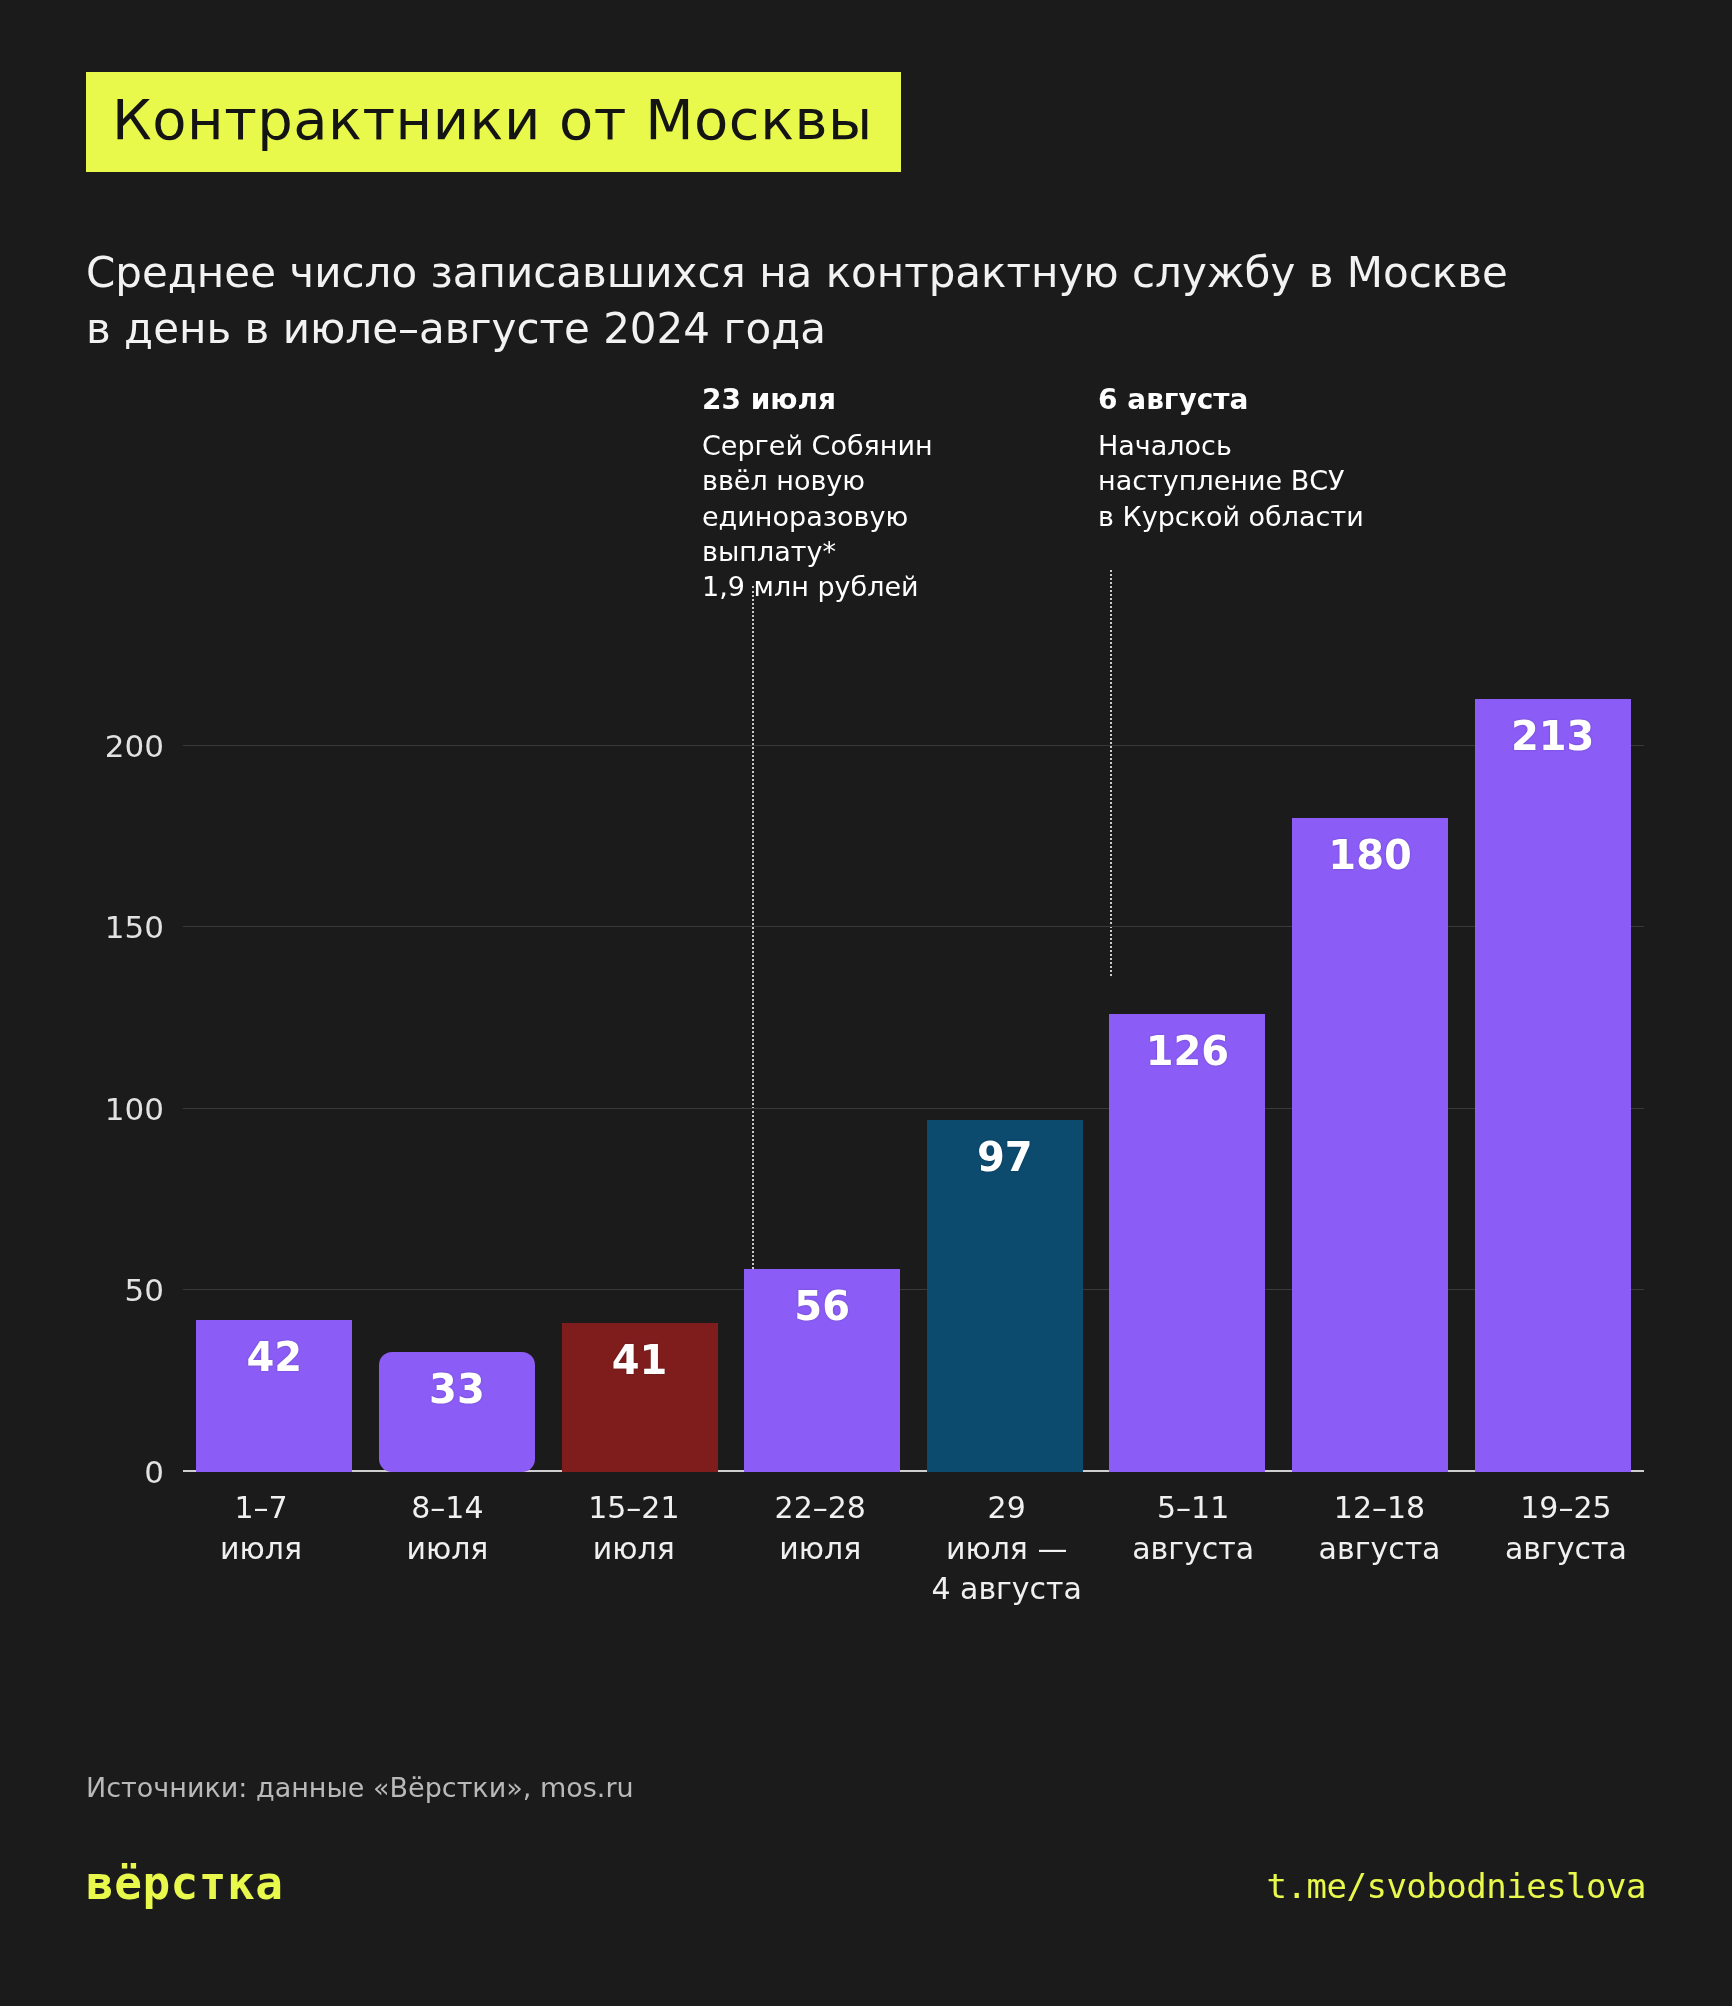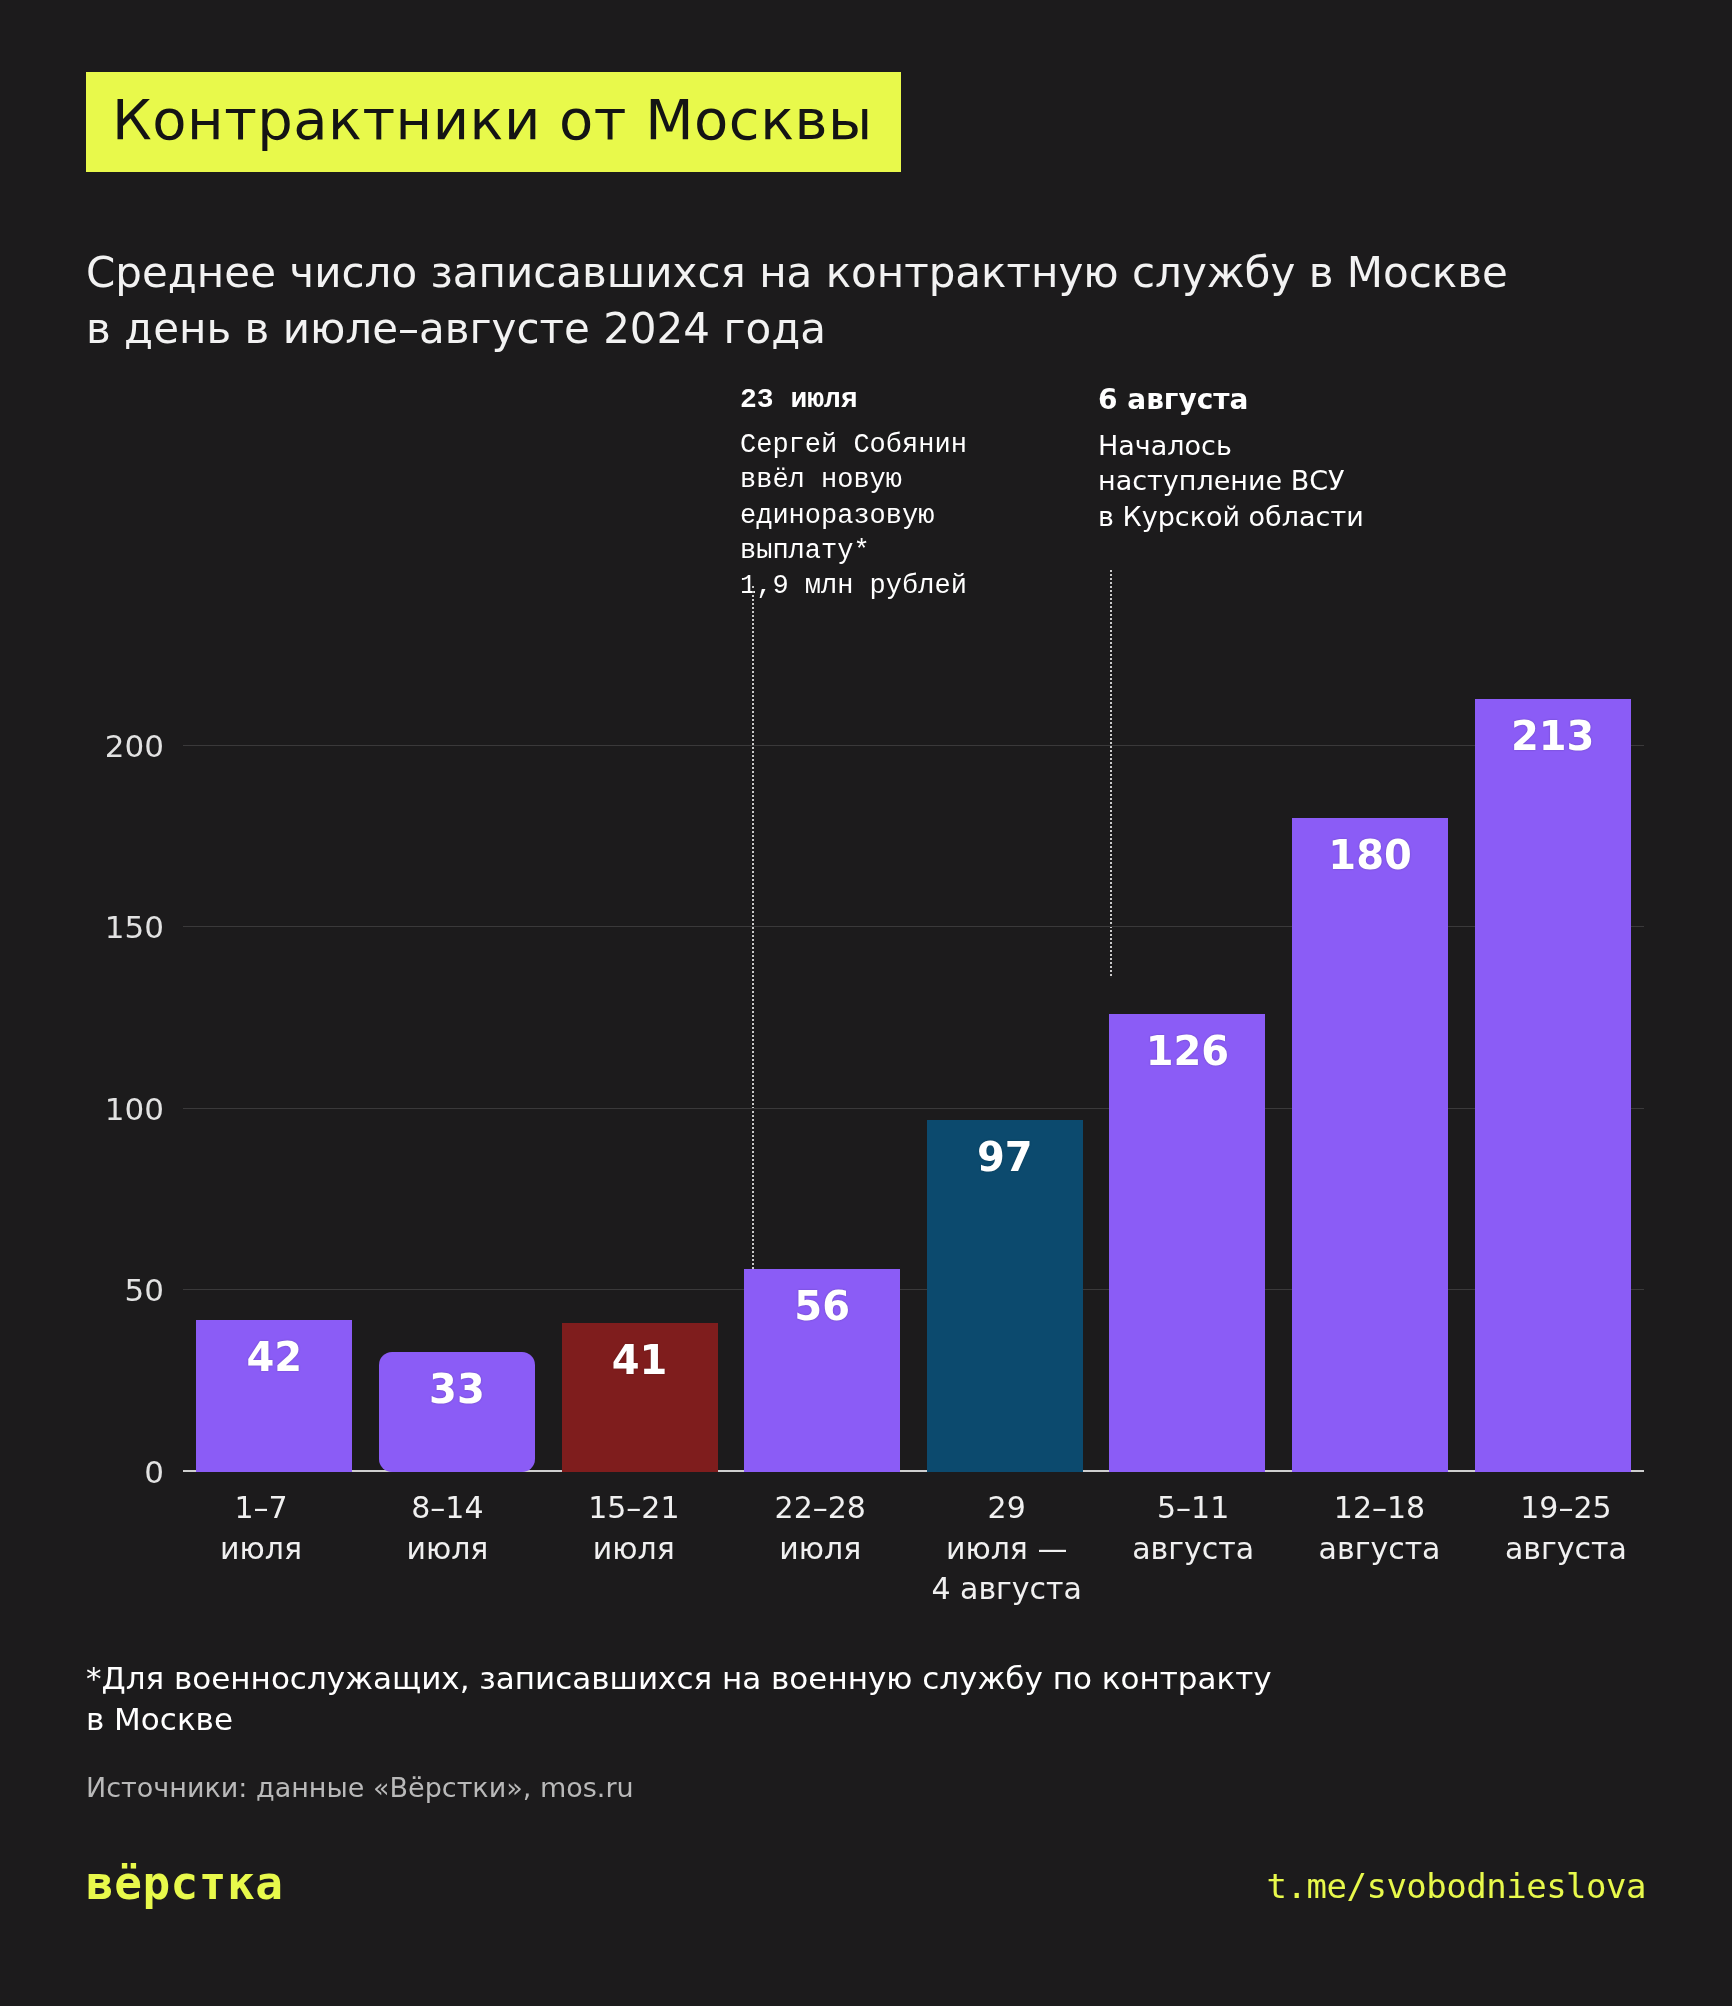--- a/index.html
+++ b/index.html
@@ -62,21 +62,21 @@
     font-weight: 700;
     font-size: 28px;
     display: block;
     margin-bottom: 10px;
   }
   .annotation .ann-body {
     display: block;
     white-space: pre-line;
     font-weight: 400;
   }
-  #ann-0 { left: 740px; top: 382px; width: 330px; font-family: Liberation Mono, monospace; }
+  #ann-0 { left: 702px; top: 382px; width: 330px; }
   #ann-1 { left: 1098px; top: 382px; width: 330px; }
 
   .ann-line {
     position: absolute;
     width: 0;
     border-left: 2px dotted #c9c9c9;
   }
   #ann-line-0 { left: 752px; top: 586px; height: 683px; }
   #ann-line-1 { left: 1110px; top: 570px; height: 406px; }
 
@@ -315,20 +315,18 @@
 4 августа</div>
         <div class="xlabel">5–11
 августа</div>
         <div class="xlabel">12–18
 августа</div>
         <div class="xlabel">19–25
 августа</div>
       </div>
   </div>
 
-  <div class="footnote">*Для военнослужащих, записавшихся на военную службу по контракту
-  в Москве</div>
   <div class="sources">Источники: данные «Вёрстки», mos.ru</div>
 
   <div class="logo">вёрстка</div>
   <div class="handle">t.me/svobodnieslova</div>
 
 </div>
 
 </body></html>

